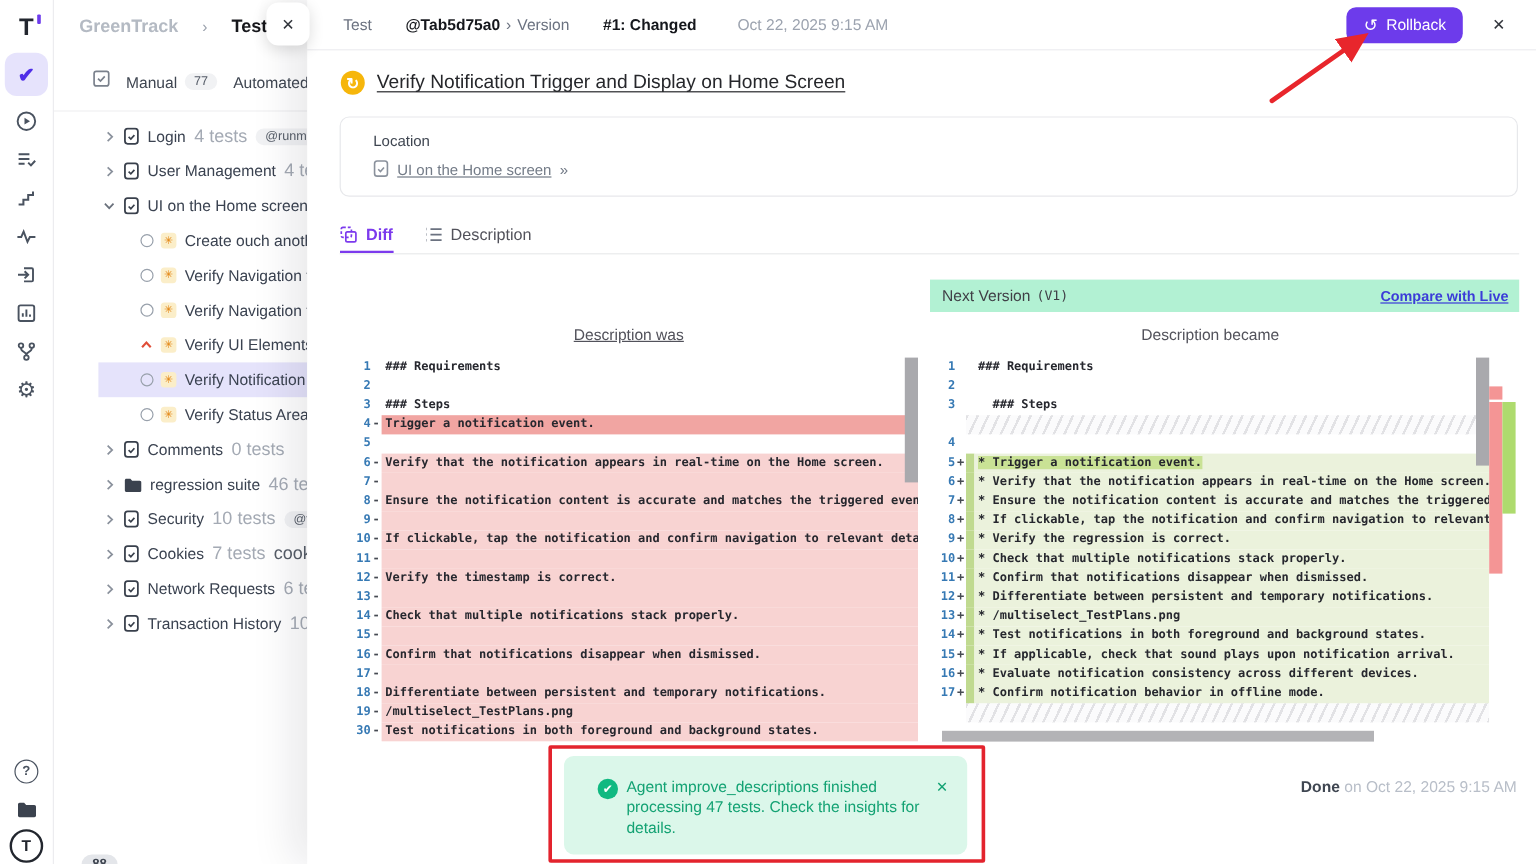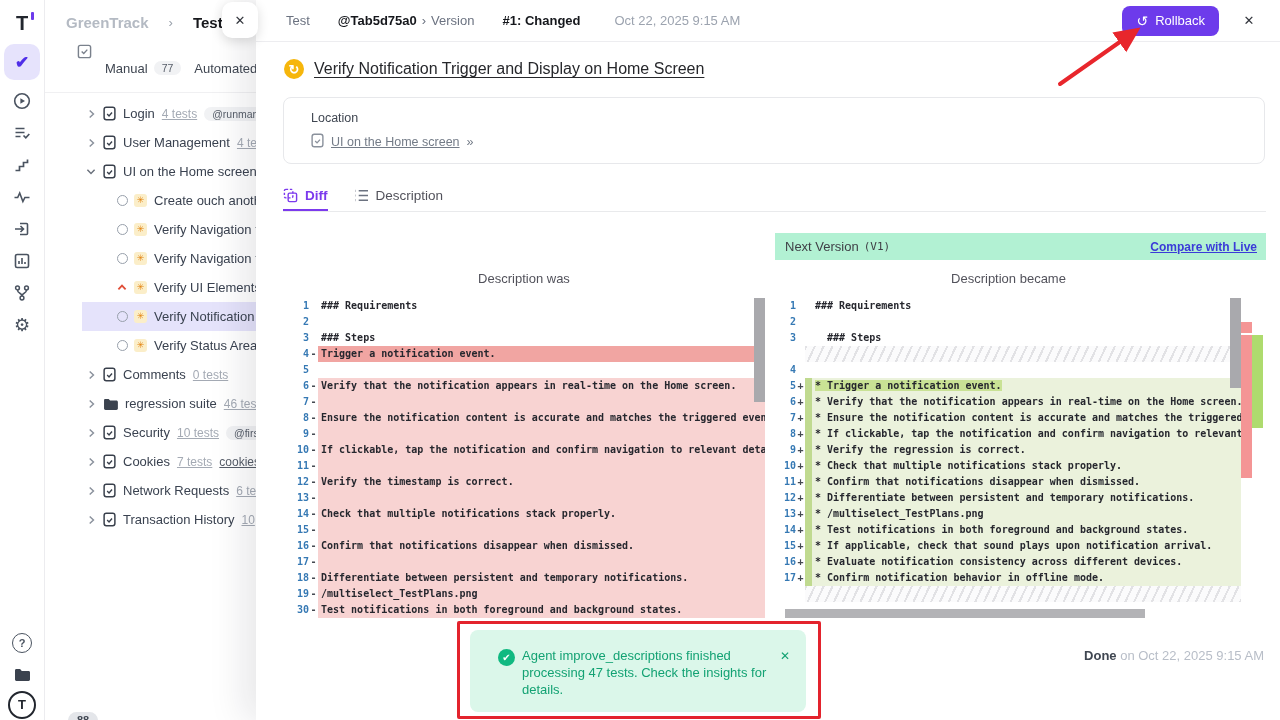--- a/index.html
+++ b/index.html
@@ -20,29 +20,29 @@
          display:flex;align-items:center;justify-content:center;color:#4a5360;}
   .avatar-t{width:24px;height:24px;border:2px solid #22262e;border-radius:50%;font-size:13px;font-weight:bold;
          display:flex;align-items:center;justify-content:center;color:#22262e;margin-bottom:4px;}
 
   
   .sidebar{position:absolute;left:44px;top:0;width:212px;height:720px;background:#fff;overflow:hidden;z-index:1;}
   .crumbs{height:44px;display:flex;align-items:center;padding-left:22px;gap:20px;white-space:nowrap;}
   .crumb-app{font-size:15px;font-weight:600;color:#b4bac3;}
   .crumb-sep{font-size:13px;color:#9aa1ac;}
   .crumb-page{font-size:15px;font-weight:bold;color:#17181c;}
-  .side-tabs{height:48px;display:flex;gap:13px;padding-left:33px;border-bottom:1px solid #f0f0f2;white-space:nowrap;}
+  .side-tabs{height:48px;display:flex;align-items:center;gap:13px;padding-left:33px;border-bottom:1px solid #f0f0f2;white-space:nowrap;}
   .stab{font-size:13px;color:#3f4651;display:flex;align-items:center;gap:6px;}
   .pill{background:#f1f2f4;border-radius:999px;padding:1px 8px;font-size:10.5px;color:#565d68;}
   .tree{padding-top:6px;}
   .trow{height:29px;display:flex;align-items:center;margin-left:38px;padding-left:4px;gap:7px;white-space:nowrap;overflow:hidden;cursor:pointer;}
   .trow.lvl2{padding-left:35px;}
   .trow.sel{background:#e5e3fb;}
   .tlabel{font-size:13px;color:#3a4250;}
-  .tmeta{font-size:12px;color:#a4aab4;text-decoration:underline;}
+  .tmeta{font-size:15px;color:#a4aab4;}
   .circ{width:9px;height:9px;border:1.5px solid #98a0ab;border-radius:50%;flex:none;display:inline-block;}
   .spark{width:13px;height:13px;background:#fbeec9;border-radius:3px;color:#e2820d;font-size:9px;line-height:13px;
          text-align:center;display:inline-block;flex:none;}
   .texp{width:10px;display:flex;justify-content:center;flex:none;}
 
   
   .modal{position:absolute;left:256px;top:0;right:0;bottom:0;background:#fff;z-index:5;
          box-shadow:-12px 0 34px rgba(18,18,40,.10);}
   .mclose-left{position:absolute;left:-34px;top:2px;width:36px;height:36px;background:#fff;border-radius:10px;
          box-shadow:0 3px 12px rgba(0,0,0,.14);display:flex;align-items:center;justify-content:center;
@@ -67,21 +67,21 @@
   .mtab.active{color:#7c3aed;font-weight:600;box-shadow:inset 0 -2px 0 #7c3aed;}
 
   
   .diff{position:absolute;left:27px;right:14px;top:233px;height:387px;}
   .dh{position:absolute;top:0;height:27px;display:flex;align-items:center;font-size:13px;color:#3f3f46;padding-left:10px;gap:5px;}
   .dh .vtag{font-family:"DejaVu Sans Mono",monospace;font-size:11px;}
   .dh.prev{left:0;width:492px;background:#fcd9d9;}
   .dh.next{left:492px;right:0;background:#b2f1d3;}
   .cmplive{position:absolute;right:9px;font-size:12px;color:#3b3bd8;font-weight:700;text-decoration:underline;cursor:pointer;}
   .cap{position:absolute;top:38px;font-size:13px;color:#52525b;text-align:center;}
-  .cap.l{left:0;width:482px;} .cap.r{left:492px;right:24px;}
+  .cap.l{left:0;width:482px;text-decoration:underline;} .cap.r{left:492px;right:24px;}
   .pane{position:absolute;top:65px;height:320px;overflow:hidden;font-family:"DejaVu Sans Mono",monospace;
         font-size:10px;line-height:16px;font-weight:bold;color:#26272e;}
   .pane.l{left:0;width:482px;} .pane.r{left:487px;width:471px;}
   .drow{height:16px;display:flex;}
   .ln{width:26px;text-align:right;color:#3679b4;flex:none;}
   .mk{width:9px;text-align:center;color:#454a52;flex:none;}
   .stripe{width:7px;flex:none;}
   .tx{flex:1;white-space:pre;overflow:hidden;padding-left:3px;}
   .drow.del .tx{background:#f8d3d2;}
   .drow.delstrong .tx{background:#f1a5a2;}

